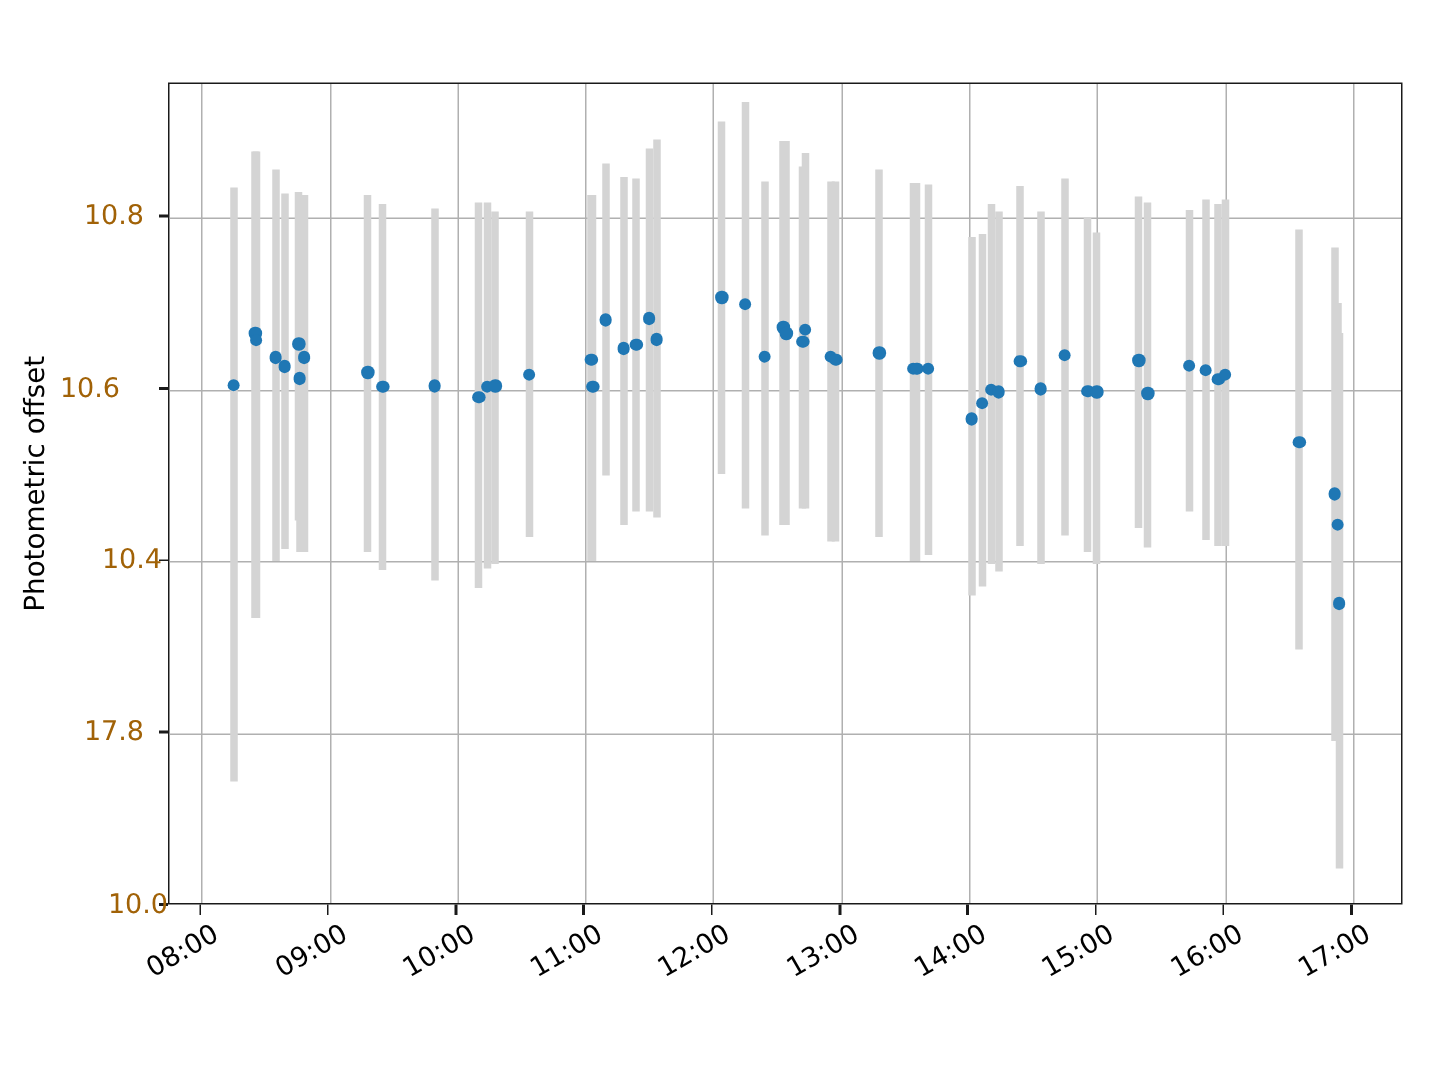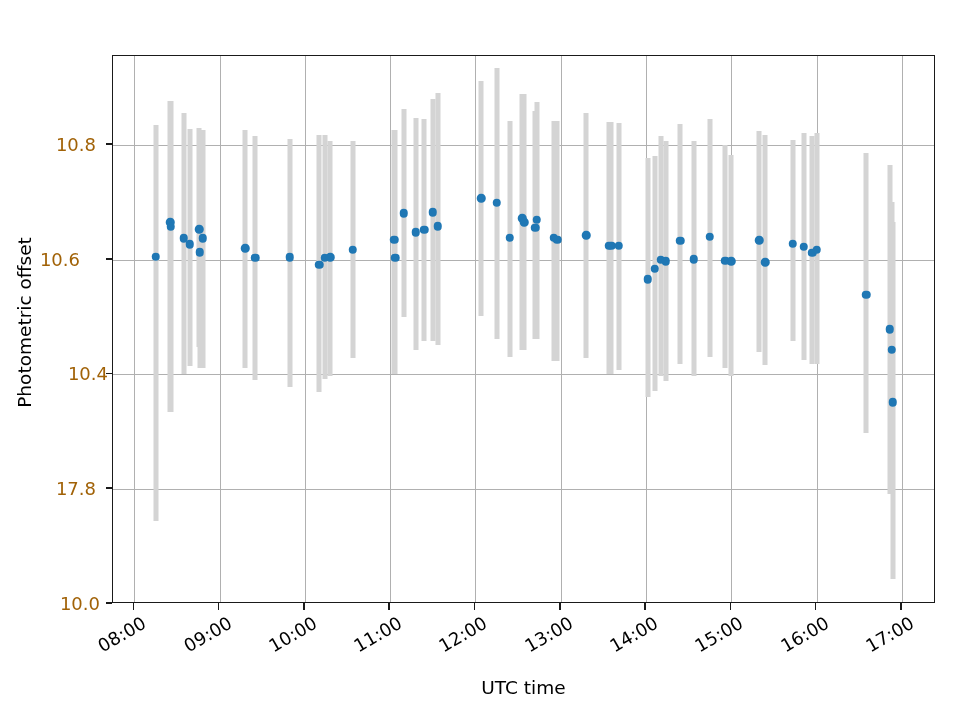--- a/index.html
+++ b/index.html
@@ -278,21 +278,21 @@
         <div class="marker" title="16 / 10.617" style="left: 703.601px; top: 193.952px; background: rgb(31, 119, 180);"></div>
         <div class="marker" title="16.58 / 10.539" style="left: 753.066px; top: 238.71px; background: rgb(31, 119, 180);"></div>
         <div class="marker" title="16.86 / 10.479" style="left: 776.946px; top: 273.139px; background: rgb(31, 119, 180);"></div>
         <div class="marker" title="16.88 / 10.443" style="left: 778.652px; top: 293.797px; background: rgb(31, 119, 180);"></div>
         <div class="marker" title="16.89 / 10.352" style="left: 779.505px; top: 346.015px; background: rgb(31, 119, 180);"></div>
       </div>
   </div>
 
   <div id="ytick-group">
       <div class="ytick-mark" style="left: 92px; top: 602.2px;"></div>
-      <div class="ytick-label" style="top: 603px; right: 12px;">10.0</div>
+      <div class="ytick-label" style="top: 603px; right: 0;">10.0</div>
       <div class="ytick-mark" style="left: 92px; top: 487.436px;"></div>
       <div class="ytick-label" style="top: 488.236px; right: 16px;">17.8</div>
       <div class="ytick-mark" style="left: 92px; top: 372.671px;"></div>
       <div class="ytick-label" style="top: 373.471px; right: 4px;">10.4</div>
       <div class="ytick-mark" style="left: 92px; top: 257.907px;"></div>
       <div class="ytick-label" style="top: 258.707px; right: 32px;">10.6</div>
       <div class="ytick-mark" style="left: 92px; top: 143.142px;"></div>
       <div class="ytick-label" style="top: 143.942px; right: 16px;">10.8</div>
     </div>
   <div id="xtick-group">
@@ -315,15 +315,14 @@
       <div class="xtick-mark" style="left: 814.801px;"></div>
       <div class="xtick-label" style="left: 755.601px; width: 66px;">16:00</div>
       <div class="xtick-mark" style="left: 900.086px;"></div>
       <div class="xtick-label" style="left: 840.886px; width: 66px;">17:00</div>
     </div>
 
   <div id="ylabel-wrap">
     <div id="ylabel">Photometric offset</div>
   </div>
 
-  <div id="xlabel">UTC time</div>
 
 </div>
 
 </body></html>

